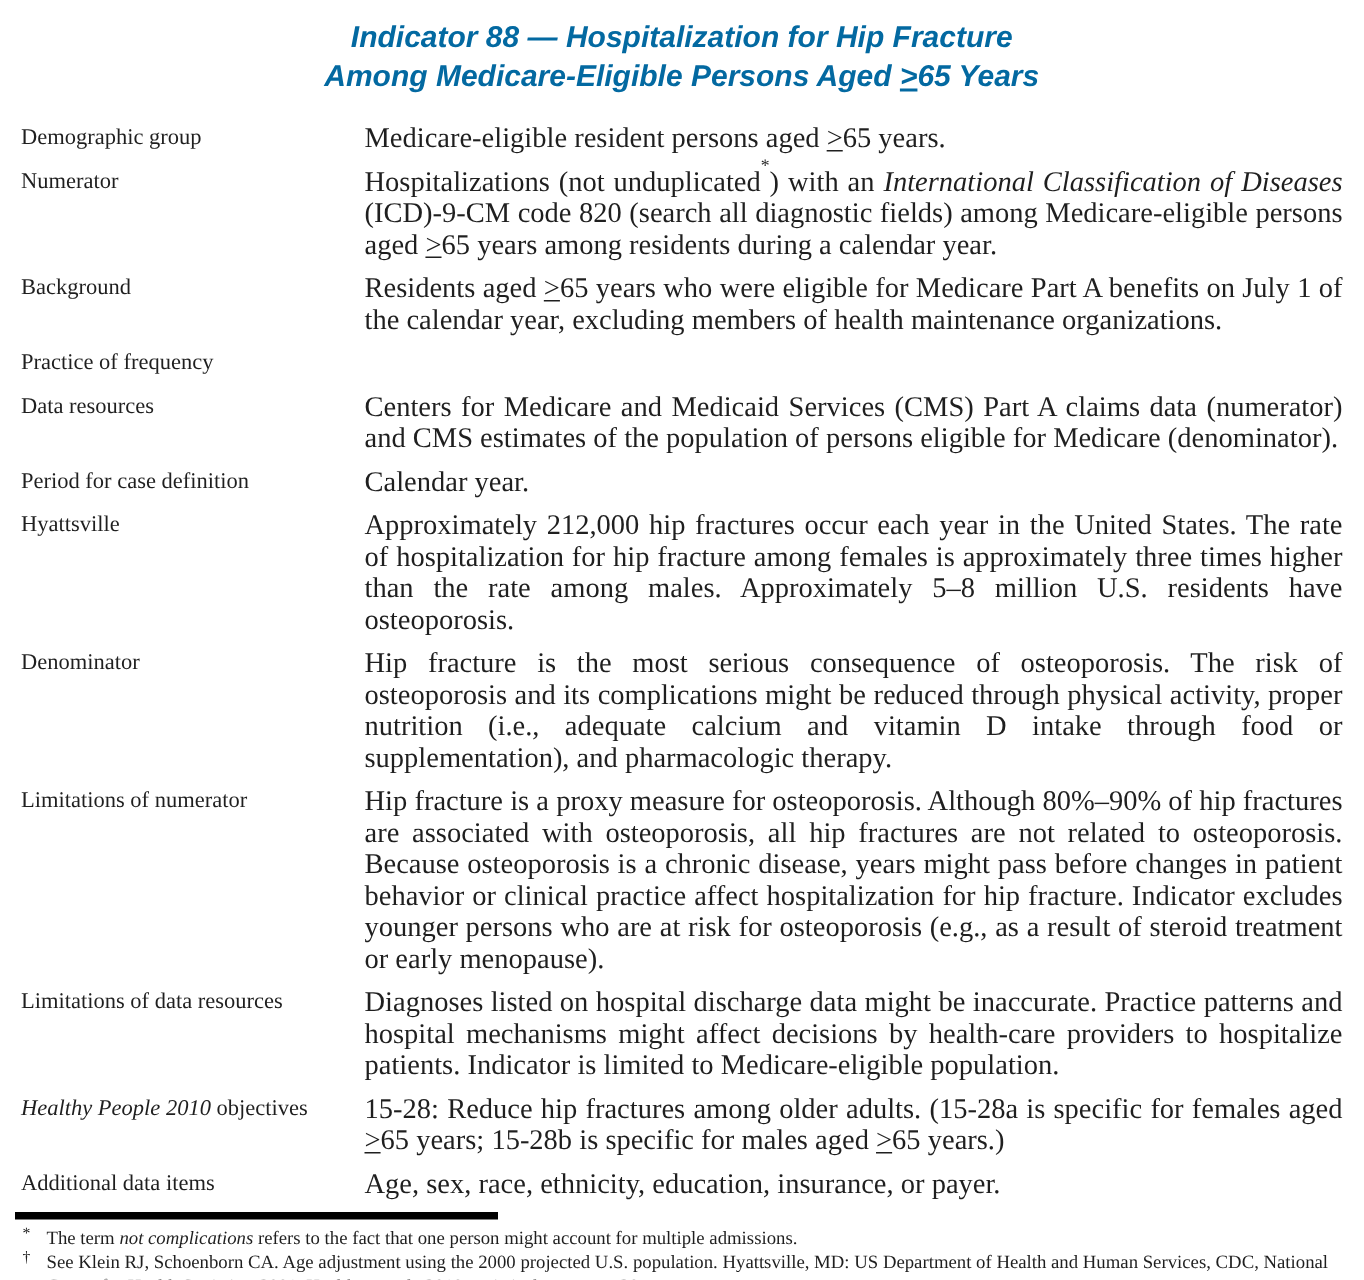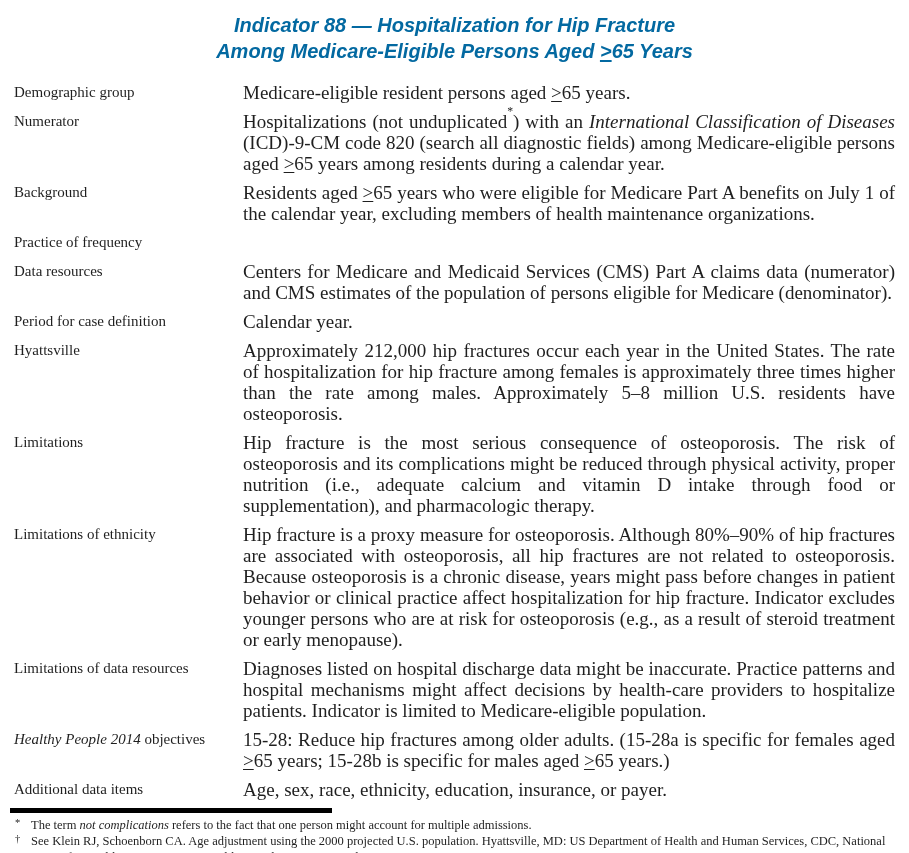--- a/index.html
+++ b/index.html
@@ -103,33 +103,33 @@
       </div>
       <div class="row">
         <div class="row-label">Period for case definition</div>
         <div class="row-content">Calendar year.</div>
       </div>
       <div class="row">
         <div class="row-label">Hyattsville</div>
         <div class="row-content">Approximately 212,000 hip fractures occur each year in the United States. The rate of hospitalization for hip fracture among females is approximately three times higher than the rate among males. Approximately 5–8 million U.S. residents have osteoporosis.</div>
       </div>
       <div class="row">
-        <div class="row-label">Limitations</div>
+        <div class="row-label">Denominator</div>
         <div class="row-content">Hip fracture is the most serious consequence of osteoporosis. The risk of osteoporosis and its complications might be reduced through physical activity, proper nutrition (i.e., adequate calcium and vitamin D intake through food or supplementation), and pharmacologic therapy.</div>
       </div>
       <div class="row">
-        <div class="row-label">Limitations of ethnicity</div>
+        <div class="row-label">Limitations of numerator</div>
         <div class="row-content">Hip fracture is a proxy measure for osteoporosis. Although 80%–90% of hip fractures are associated with osteoporosis, all hip fractures are not related to osteoporosis. Because osteoporosis is a chronic disease, years might pass before changes in patient behavior or clinical practice affect hospitalization for hip fracture. Indicator excludes younger persons who are at risk for osteoporosis (e.g., as a result of steroid treatment or early menopause).</div>
       </div>
       <div class="row">
         <div class="row-label">Limitations of data resources</div>
         <div class="row-content">Diagnoses listed on hospital discharge data might be inaccurate. Practice patterns and hospital mechanisms might affect decisions by health-care providers to hospitalize patients. Indicator is limited to Medicare-eligible population.</div>
       </div>
       <div class="row">
-        <div class="row-label"><i>Healthy People 2014</i> objectives</div>
+        <div class="row-label"><i>Healthy People 2010</i> objectives</div>
         <div class="row-content">15-28: Reduce hip fractures among older adults. (15-28a is specific for females aged <span class="geq">&gt;</span>65 years; 15-28b is specific for males aged <span class="geq">&gt;</span>65 years.)</div>
       </div>
       <div class="row">
         <div class="row-label">Additional data items</div>
         <div class="row-content">Age, sex, race, ethnicity, education, insurance, or payer.</div>
       </div>
     </div>
 
   <div class="footnote-rule" style="background: rgb(0, 0, 0);"></div>
 

